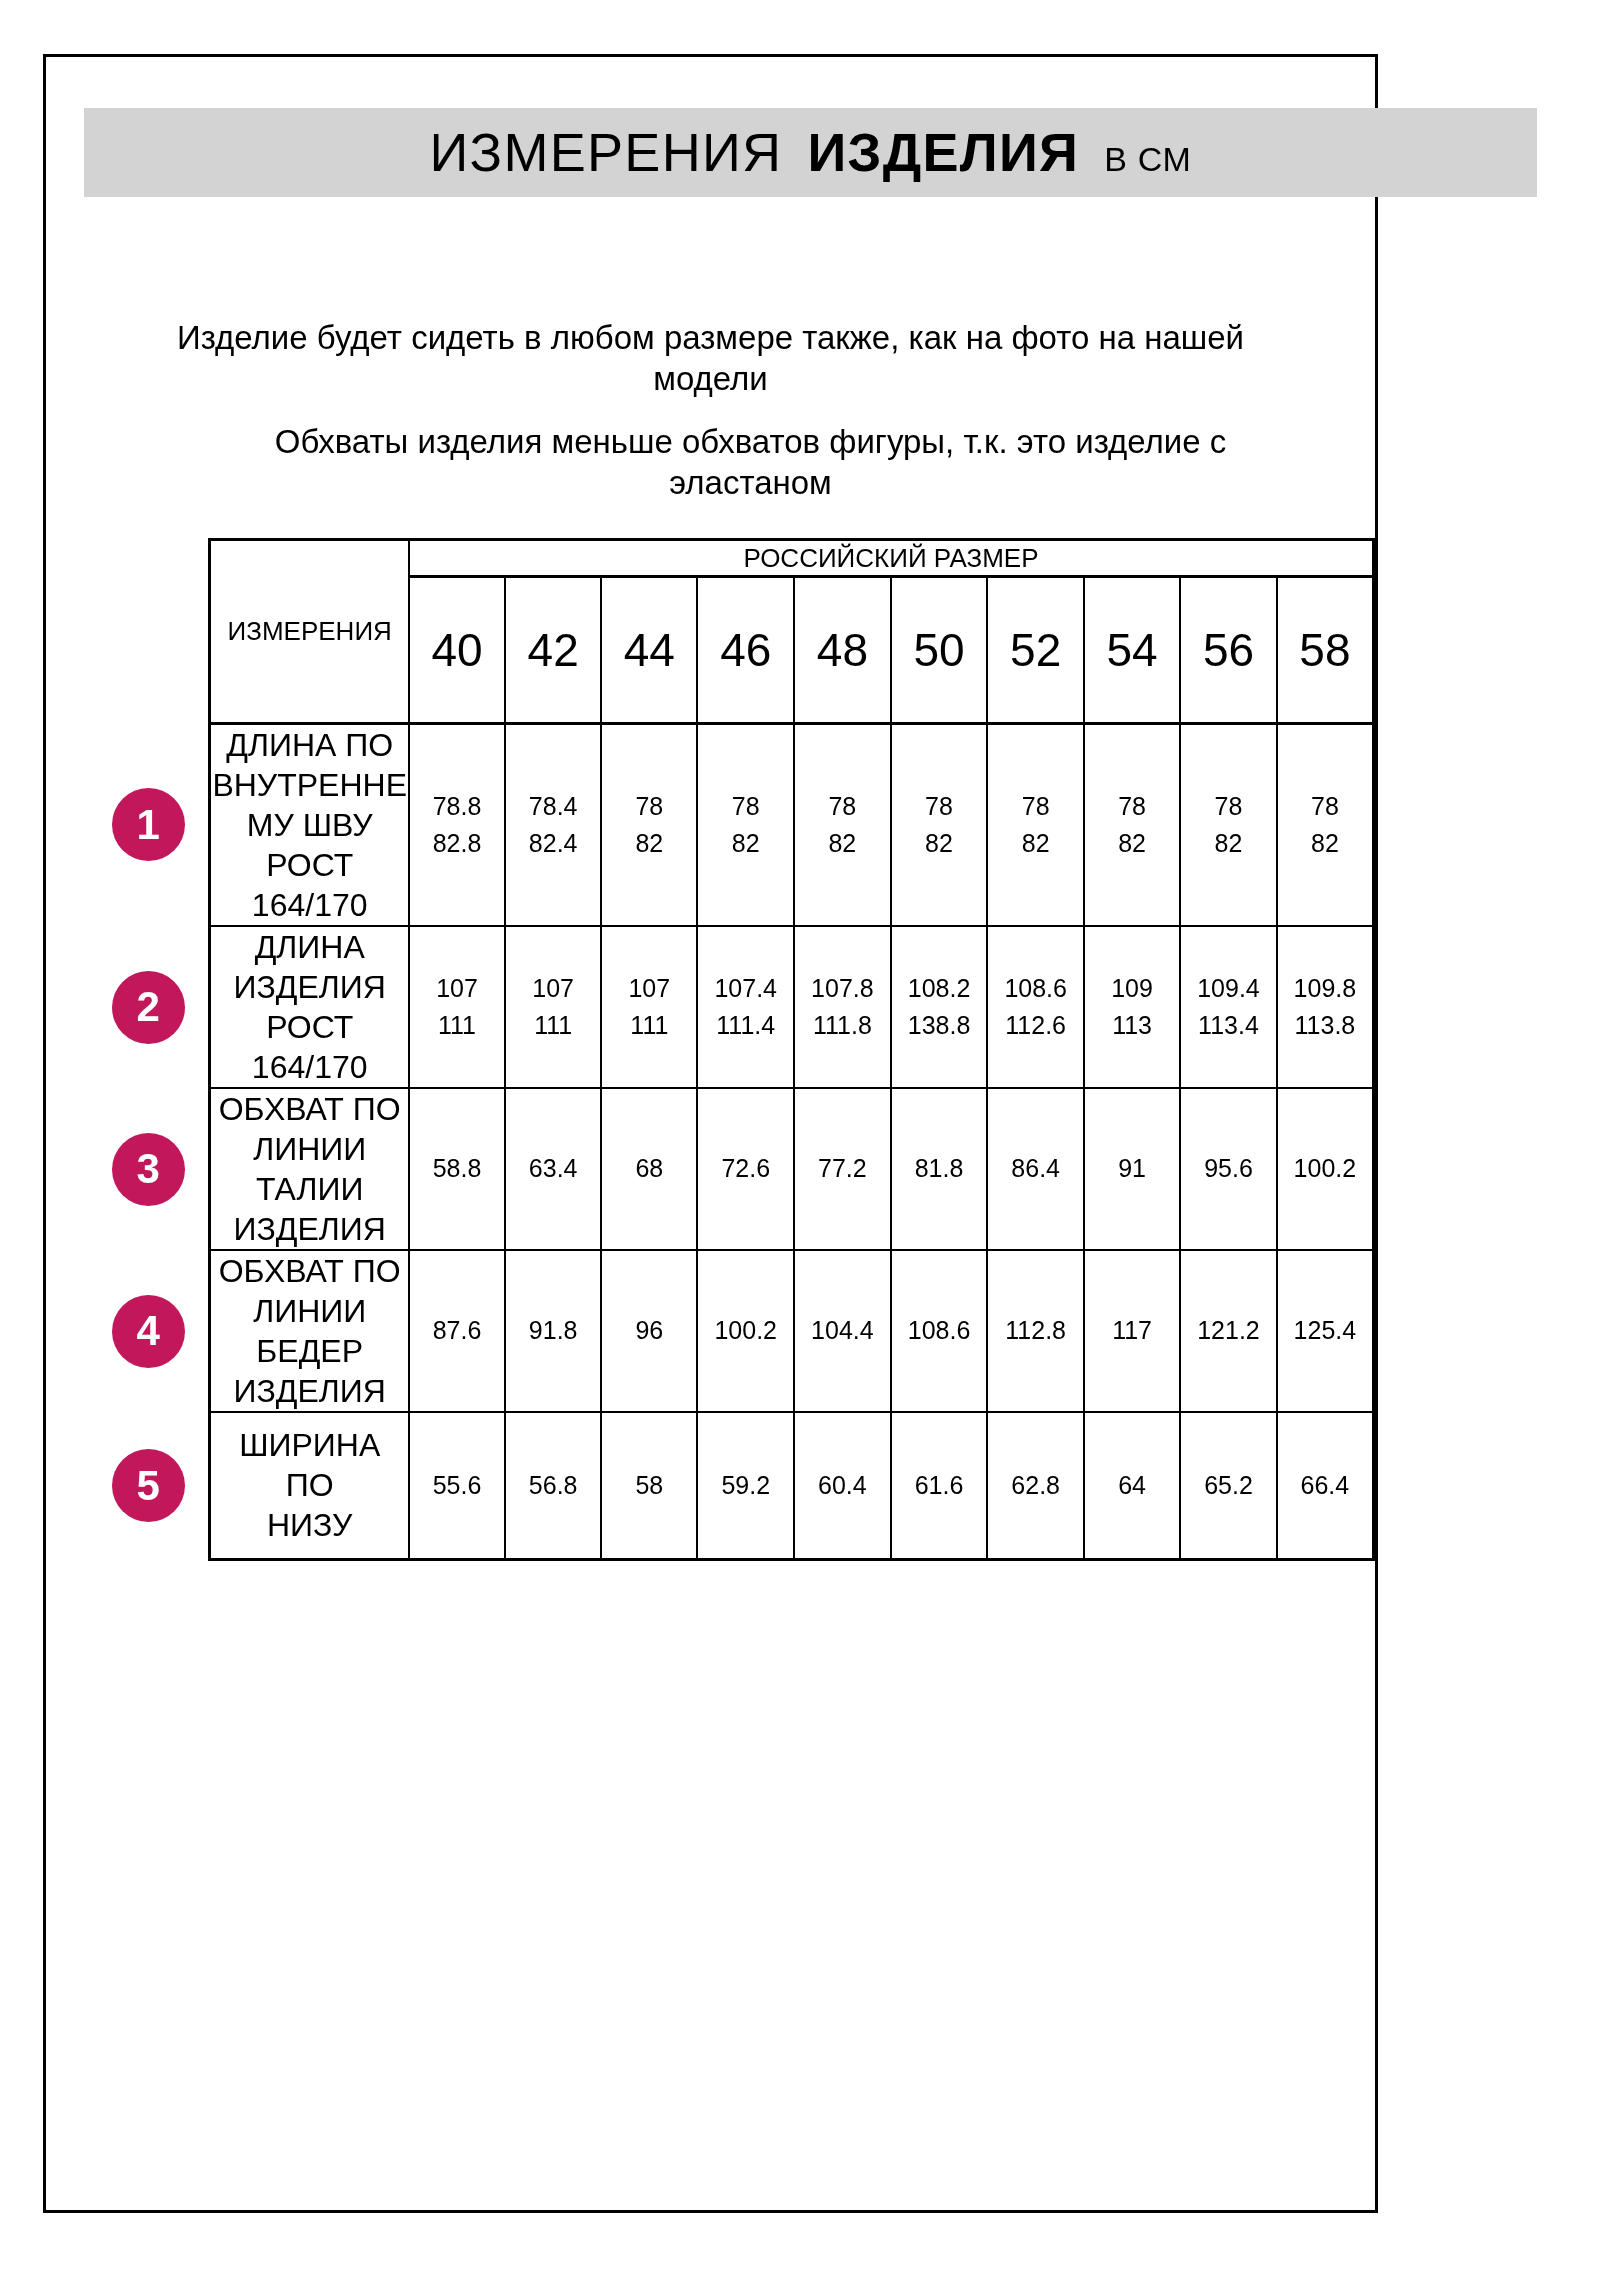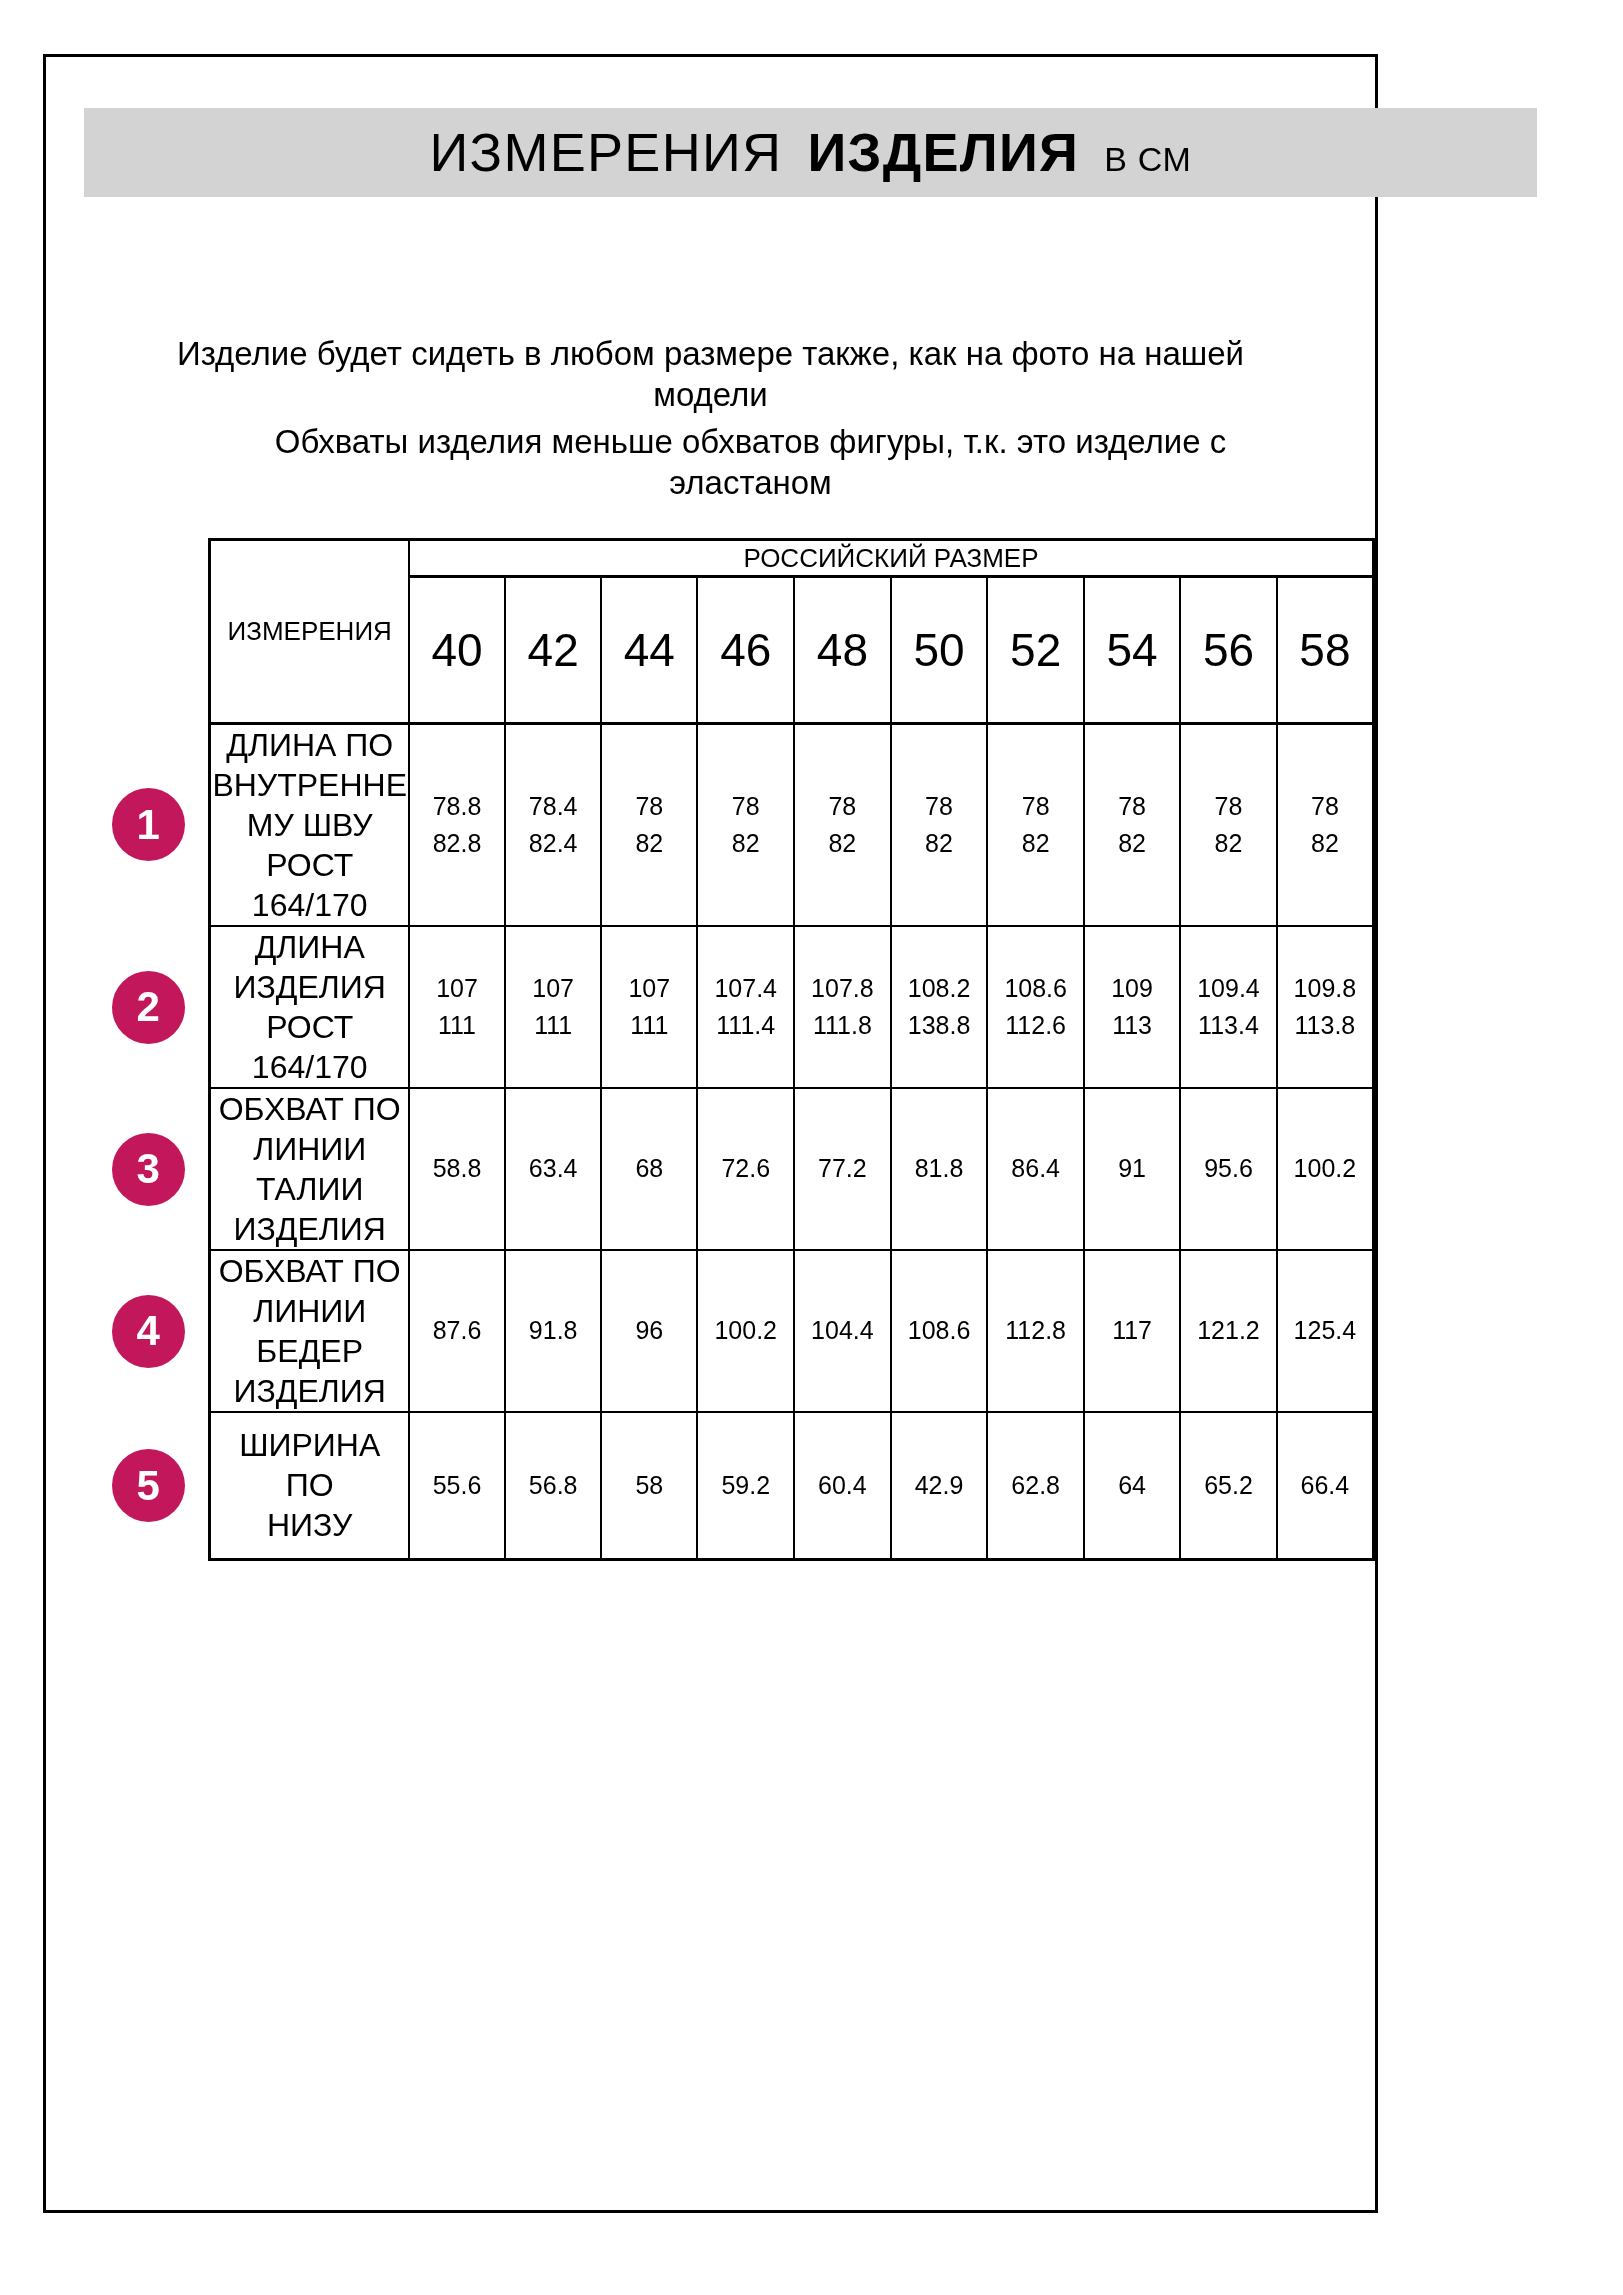--- a/index.html
+++ b/index.html
@@ -27,21 +27,21 @@
   .title-unit  { font-size: 34px; font-weight: 400; letter-spacing: 0.7px; }
   .product-code {
     position: absolute; left: 0; top: 198px; width: 100%;
     text-align: center; font-size: 38px; line-height: 46px; font-weight: 400;
   }
   .intro-p {
     position: absolute; left: 0; width: 100%;
     text-align: center; font-size: 33px; line-height: 41px;
     white-space: pre-line;
   }
-  .intro-p1 { top: 276px; }
+  .intro-p1 { top: 260px; }
   .intro-p2 { top: 364px; margin-left: 40px; }
 
   .table-wrap { position: absolute; left: 42px; top: 481px; }
   .size-table { border-collapse: collapse; table-layout: fixed; }
   .size-table th, .size-table td {
     text-align: center; vertical-align: middle; font-weight: 400;
     overflow: hidden;
   }
   .size-table thead tr.group-row { height: 37px; }
   .size-table thead tr.sizes-row { height: 147px; }
@@ -238,21 +238,21 @@
               <td class="badge-cell">
                 <div class="badge">5</div>
               </td>
               <th class="row-label">ШИРИНА ПО
 НИЗУ</th>
               <td class="val">55.6</td>
               <td class="val">56.8</td>
               <td class="val">58</td>
               <td class="val">59.2</td>
               <td class="val">60.4</td>
-              <td class="val">42.9</td>
+              <td class="val">61.6</td>
               <td class="val">62.8</td>
               <td class="val">64</td>
               <td class="val">65.2</td>
               <td class="val">66.4</td>
             </tr>
           </tbody>
       </table>
     </div>
 
 

